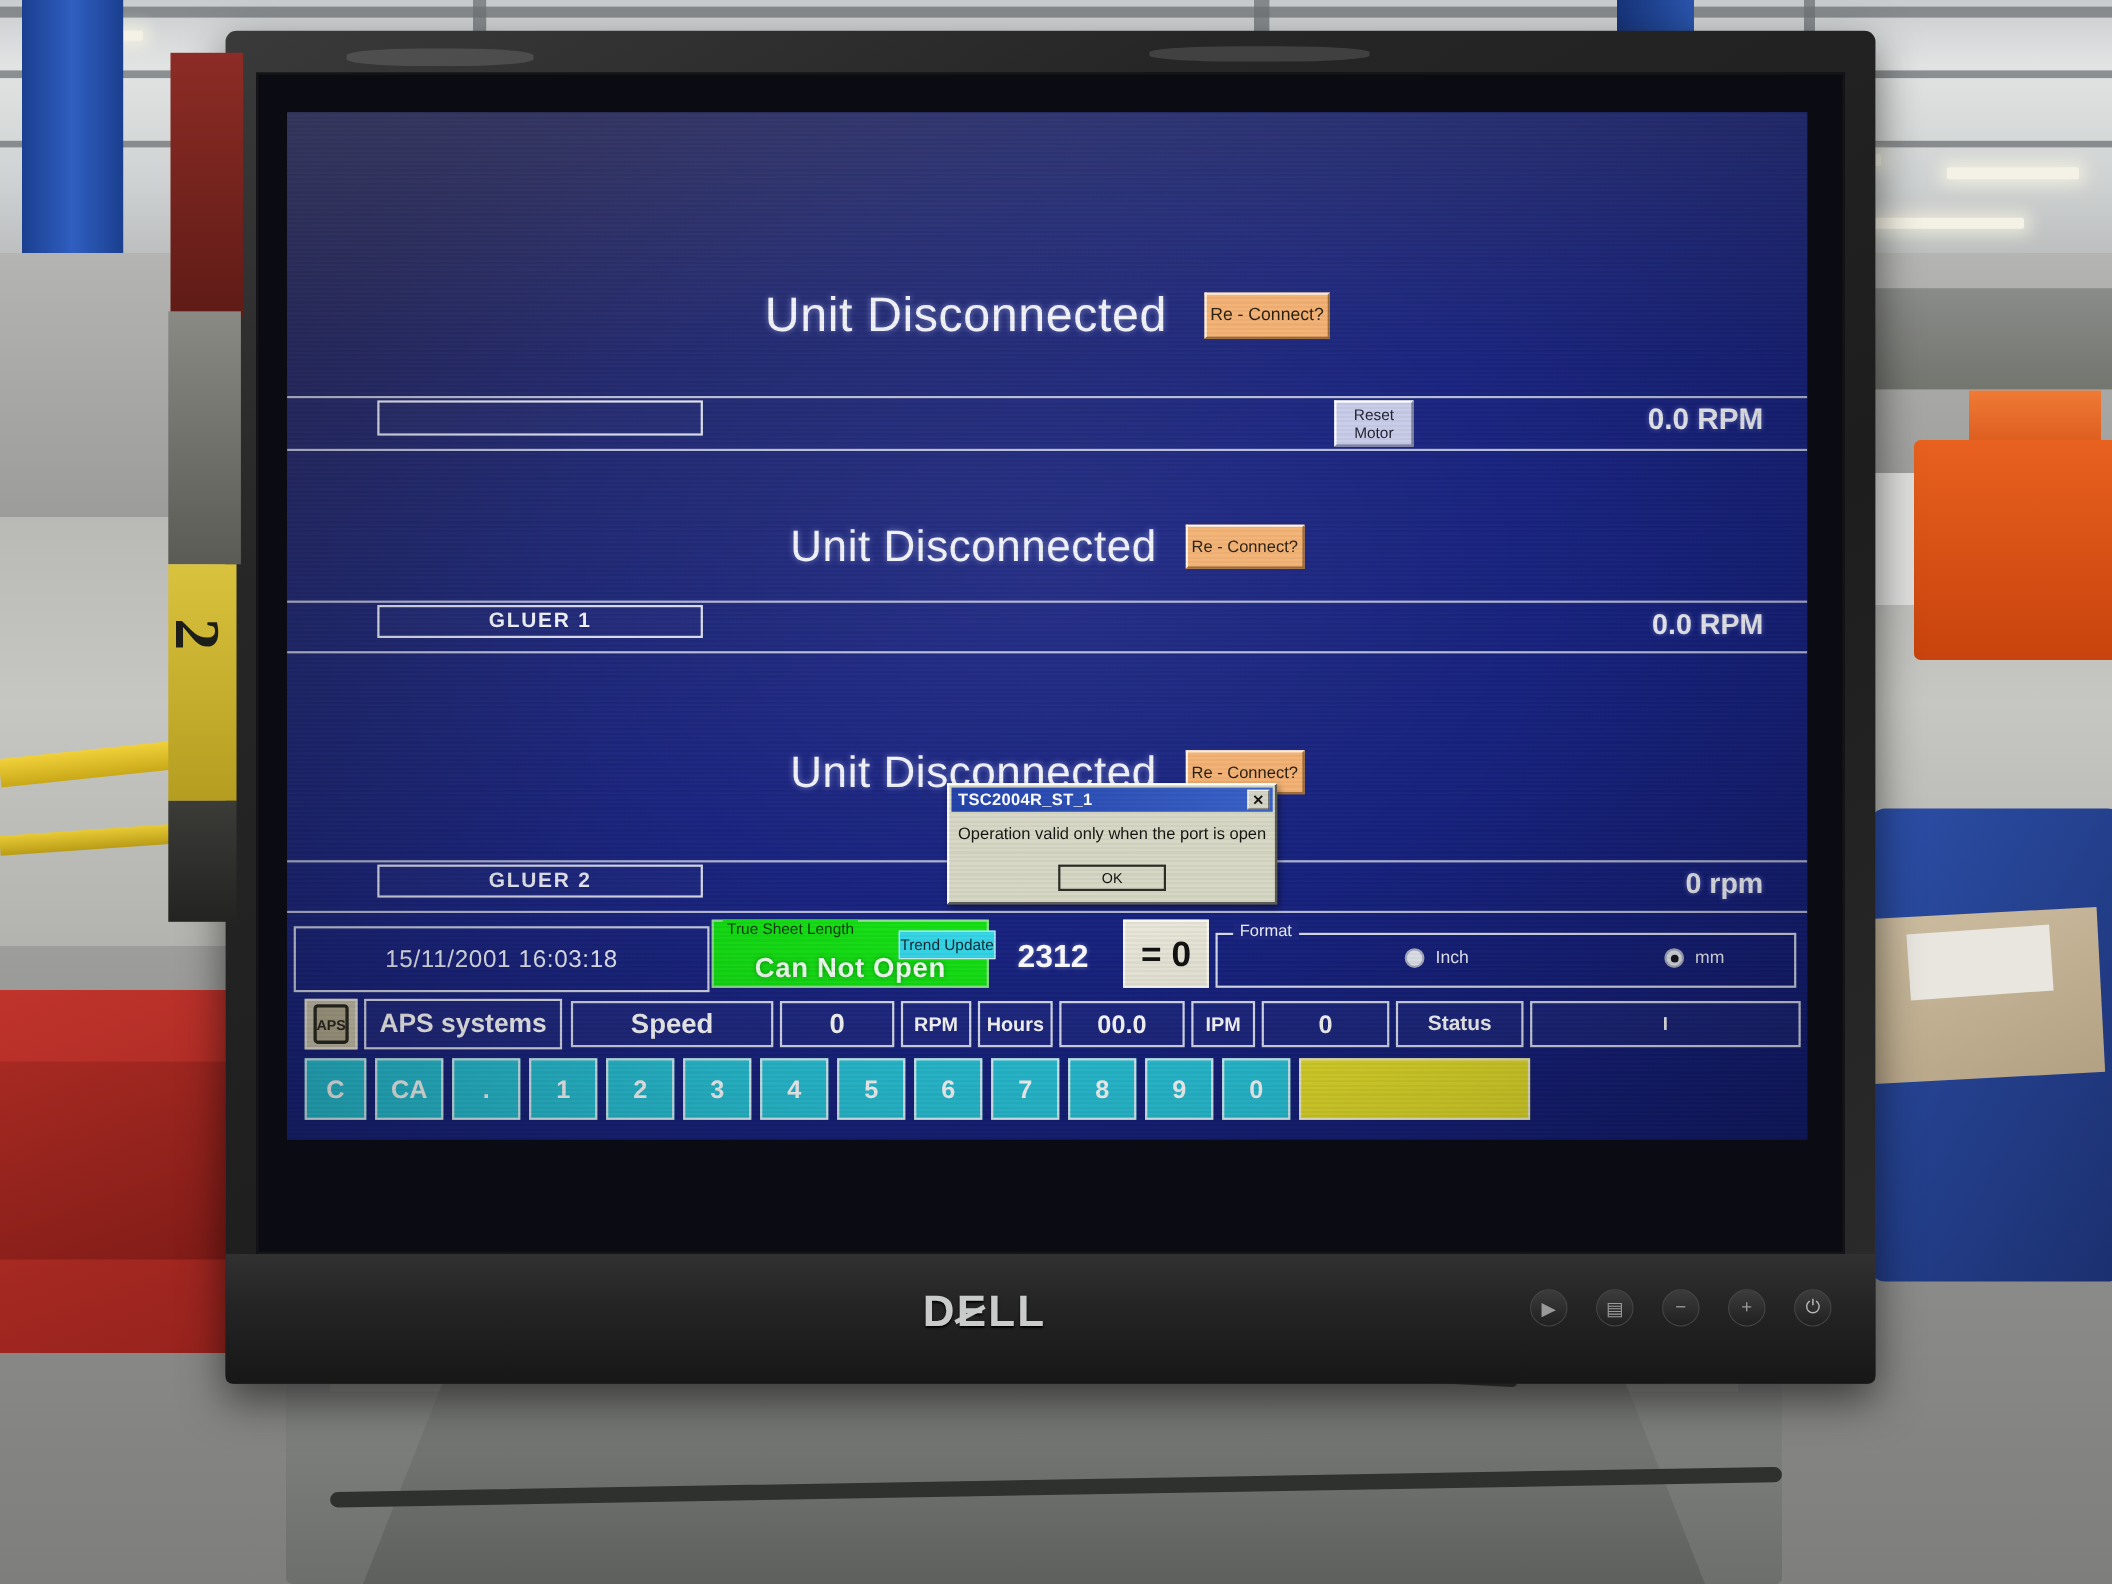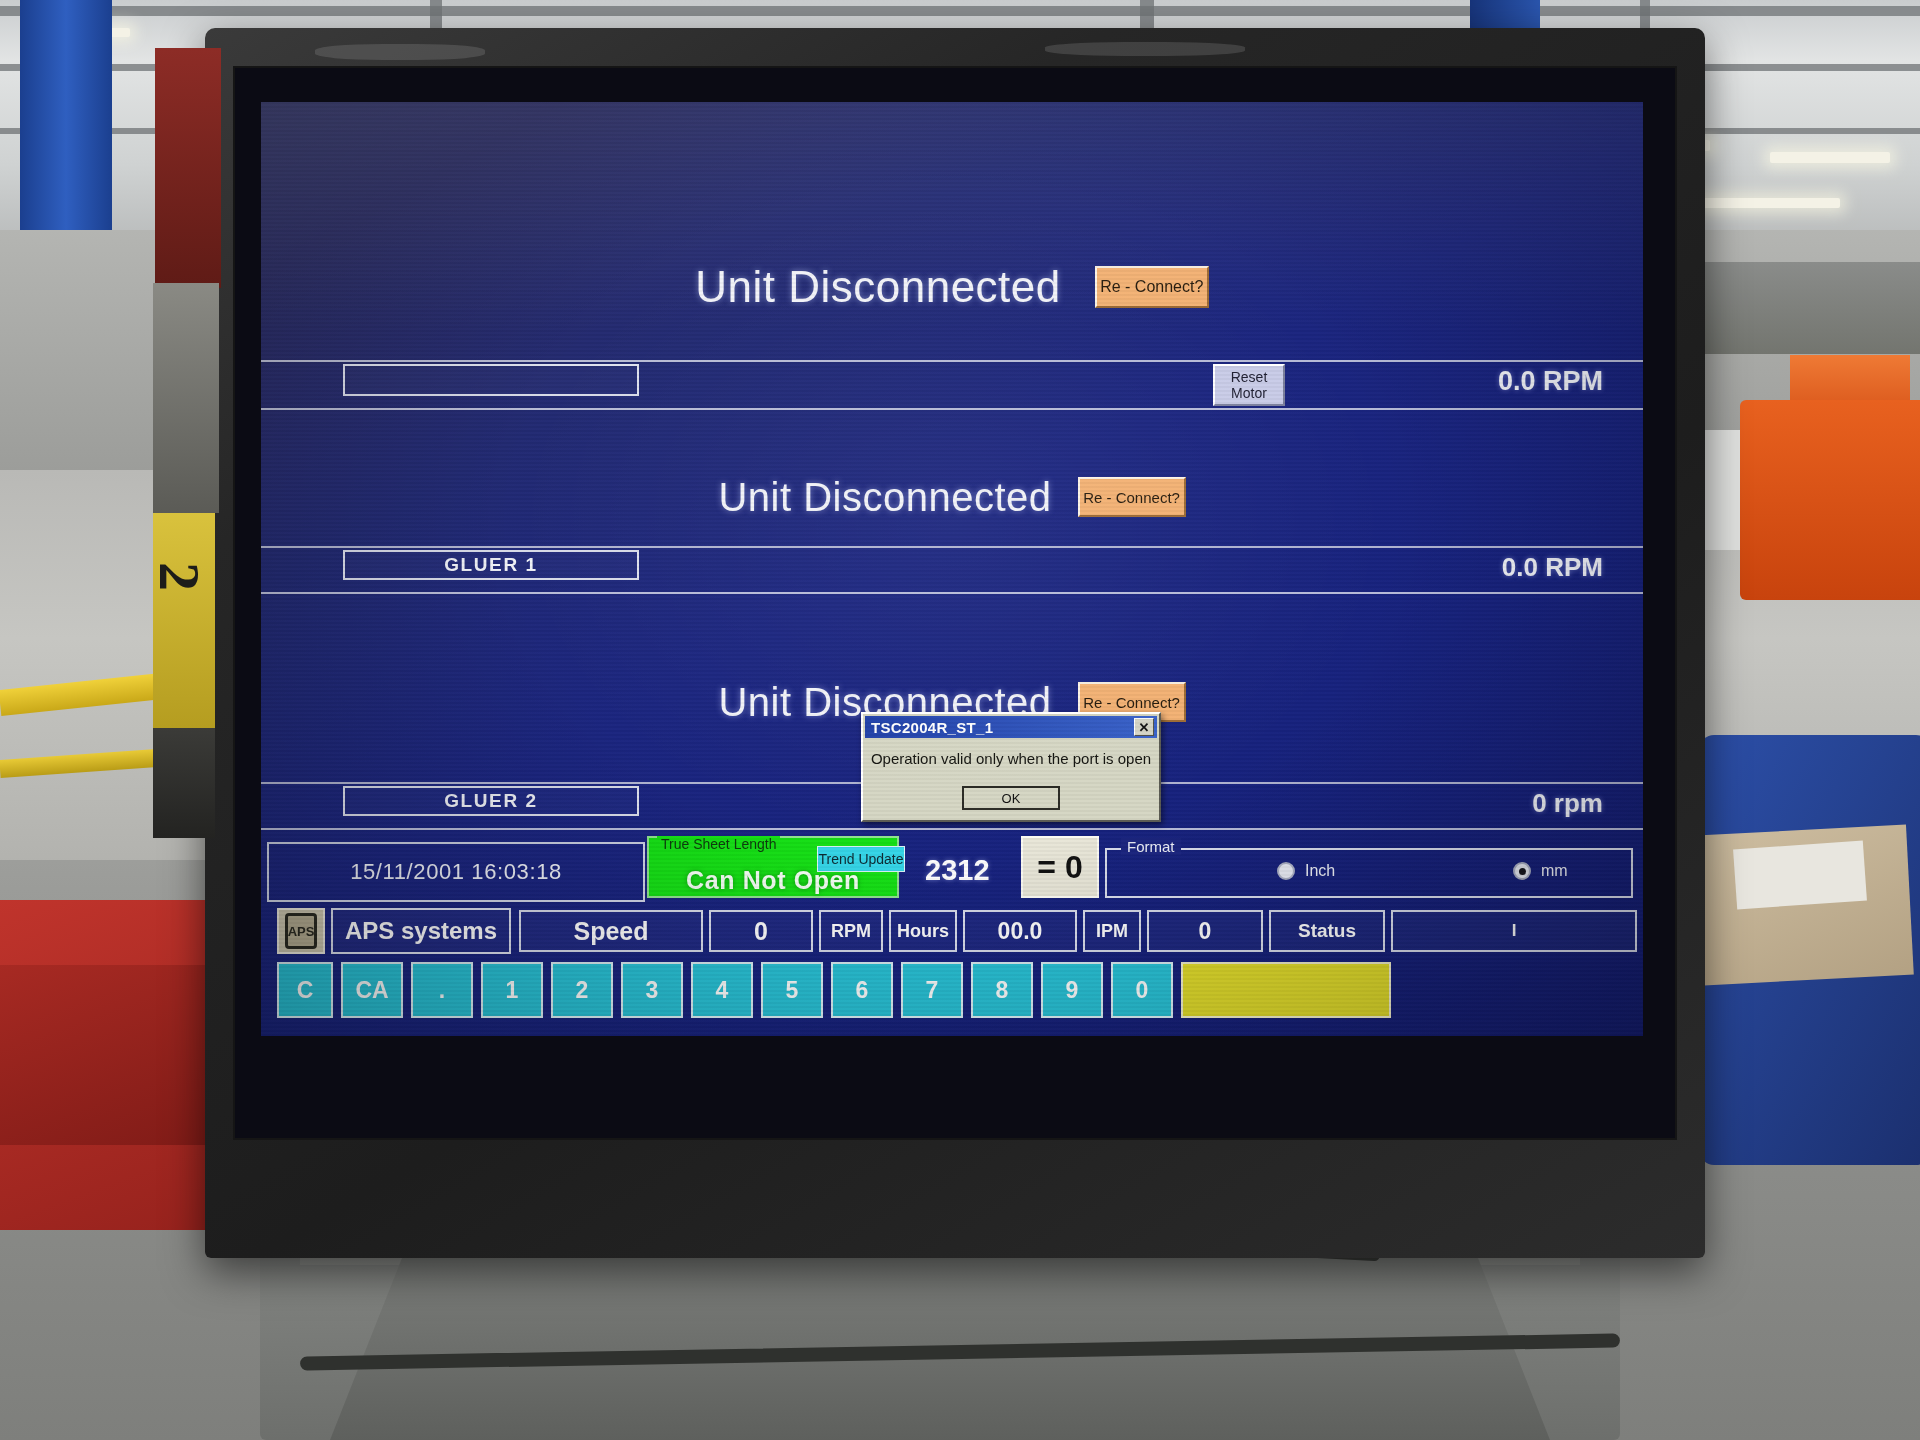--- a/index.html
+++ b/index.html
@@ -620,13 +620,23 @@
 
     <svg id="cursor" width="22" height="30" viewBox="0 0 22 30" style="overflow:visible;">
       <polygon points="0,0 0,20 5,15.5 8.5,23.5 12,22 8.6,14.4 15,14.2" fill="#ffffff" stroke="#000000" stroke-width="1.1"></polygon>
     </svg>
 
     <div class="screen-glare"></div>
     <div class="scan"></div>
     <div class="vignette"></div>
   </div>
 
+  <div class="dell-bar">
+    <div class="dell-logo">D<span class="oslash">E</span>LL</div>
+    <div class="mon-buttons">
+      <div class="mon-btn">▶</div>
+      <div class="mon-btn">▤</div>
+      <div class="mon-btn">−</div>
+      <div class="mon-btn">+</div>
+      <div class="mon-btn power">⏻</div>
+    </div>
+  </div>
 </div>
 
 </body></html>

